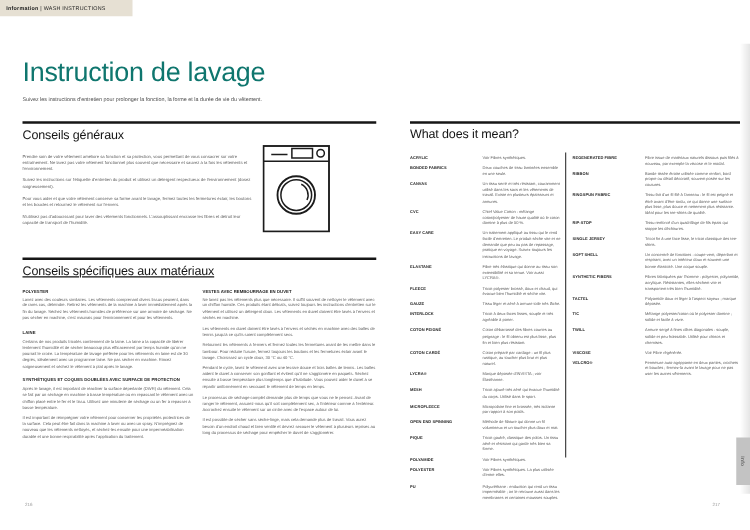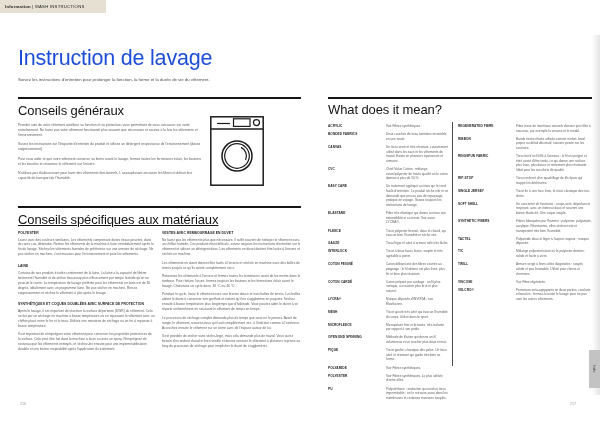--- a/index.html
+++ b/index.html
@@ -5,29 +5,29 @@
   html,body{margin:0;padding:0;background:#ffffff;}
   .canvas{position:relative;width:600px;height:424px;background:#ffffff;
           font-family:"Liberation Sans",sans-serif;overflow:hidden;}
 
   
   .tag{position:absolute;left:0;top:0;width:106px;height:13px;background:#e6e0d3;
        display:flex;align-items:center;padding-left:5px;box-sizing:border-box;
        font-size:4.3px;letter-spacing:.2px;color:#1c1c1c;white-space:pre;}
   .tag .b{font-weight:bold;}
 
-  .title{position:absolute;left:18px;top:46px;font-size:21.5px;letter-spacing:-.2px;color:#1d4ed8;}
+  .title{position:absolute;left:18px;top:46px;font-size:21.5px;letter-spacing:-.2px;color:#0f766e;}
   .subtitle{position:absolute;left:18px;top:77px;font-size:4.3px;color:#4a4a4a;}
 
   .rule{position:absolute;height:1.5px;background:#161616;}
   #rule-l1{left:18px;top:97px;width:283px;}
   #rule-l2{left:18px;top:206px;width:283px;}
   #rule-r{left:328px;top:97px;width:264px;}
 
-  .h2{position:absolute;font-size:13px;color:#141414;letter-spacing:-.1px;}
+  .h2{position:absolute;font-size:10px;color:#141414;letter-spacing:-.1px;}
   #h2-general{left:18px;top:103px;}
   #h2-materials{left:18px;top:212px;text-decoration:underline;}
   #h2-right{left:328px;top:102px;}
 
   .general-text{position:absolute;left:18px;top:123px;width:183px;}
   .para{margin:0 0 4px 0;font-size:3.4px;line-height:1.5;color:#5d5d5d;}
 
   .machine{position:absolute;left:210px;top:116px;}
 
   .matcol{position:absolute;top:231px;}

